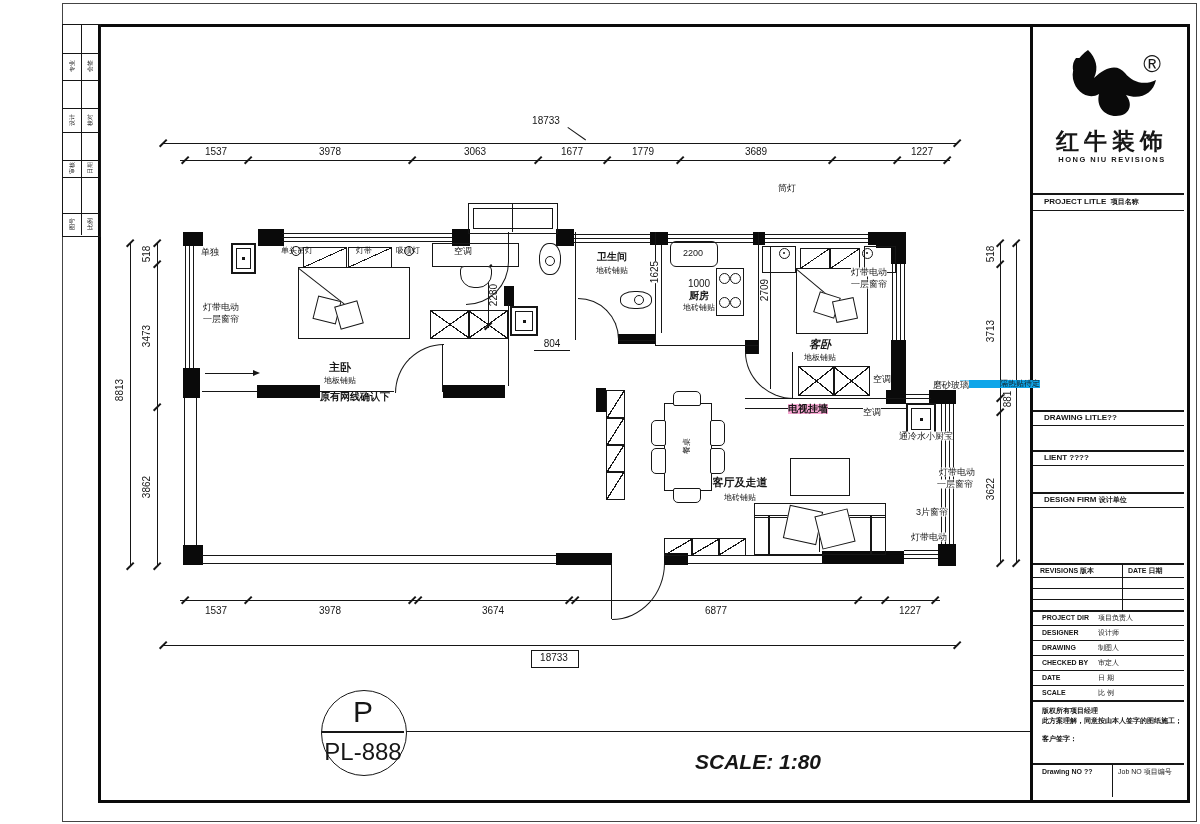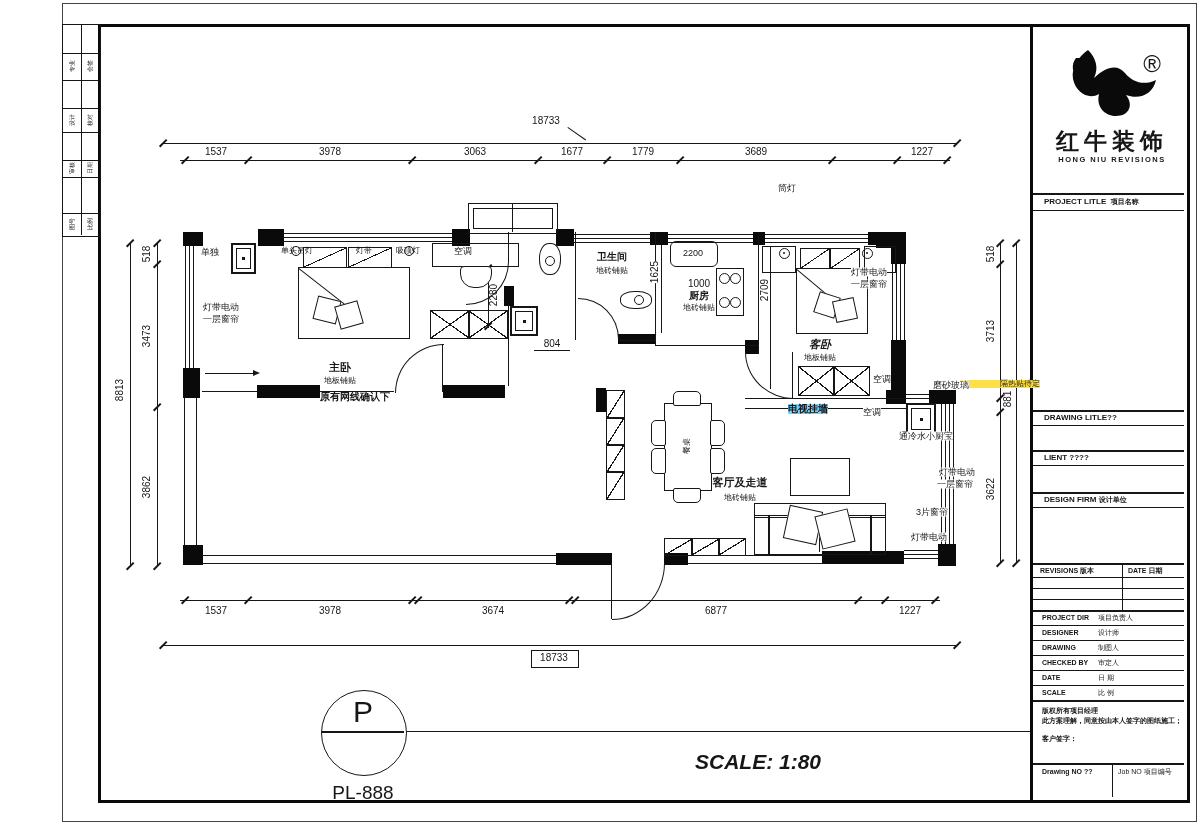--- a/index.html
+++ b/index.html
@@ -131,21 +131,21 @@
     <div class="tick" style="left:1000px;top:264px;"></div>
   <div class="tick" style="left:1000px;top:398px;"></div>
     <div class="tick" style="left:1000px;top:412px;"></div>
   <div class="tick" style="left:1000px;top:563px;"></div>
   <div class="tick" style="left:1016px;top:243px;"></div>
     <div class="tick" style="left:1016px;top:563px;"></div>
   <div class="lab rot f10" style="left:991px;top:254px;">518</div>
   <div class="lab rot f10" style="left:991px;top:331px;">3713</div>
   <div class="lab rot f10" style="left:1008px;top:399px;">881</div>
   <div class="lab rot f10" style="left:991px;top:489px;">3622</div>
-  <div class="lab f8" style="left:1000px;top:384px;background:#fde047;padding-left:40px;">隔热贴待定</div>
+  <div class="lab f8" style="left:1000px;top:384px;background:#0ea5e9;padding-left:40px;">隔热贴待定</div>
 
   <div class="wall" style="left:183px;top:232px;width:20px;height:14px;"></div>
   <div class="wall" style="left:258px;top:229px;width:26px;height:17px;"></div>
   <div class="wall" style="left:452px;top:229px;width:18px;height:17px;"></div>
   <div class="wall" style="left:556px;top:229px;width:18px;height:17px;"></div>
   <div class="wall" style="left:650px;top:232px;width:18px;height:13px;"></div>
   <div class="wall" style="left:753px;top:232px;width:12px;height:13px;"></div>
   <div class="wall" style="left:868px;top:232px;width:12px;height:13px;"></div>
   <div class="wall" style="left:876px;top:232px;width:30px;height:16px;"></div>
   <div class="wall" style="left:183px;top:368px;width:17px;height:30px;"></div>
@@ -285,21 +285,21 @@
   <div class="box" style="left:664px;top:403px;width:46px;height:86px;"></div>
   <div class="lab rot f8" style="left:687px;top:446px;">餐桌</div>
   <div class="chair" style="left:673px;top:391px;width:26px;height:13px;"></div>
   <div class="chair" style="left:673px;top:488px;width:26px;height:13px;border-radius:2px 2px 5px 5px;"></div>
   <div class="chair" style="left:651px;top:420px;width:13px;height:24px;border-radius:5px 2px 2px 5px;"></div>
   <div class="chair" style="left:651px;top:448px;width:13px;height:24px;border-radius:5px 2px 2px 5px;"></div>
   <div class="chair" style="left:710px;top:420px;width:13px;height:24px;border-radius:2px 5px 5px 2px;"></div>
   <div class="chair" style="left:710px;top:448px;width:13px;height:24px;border-radius:2px 5px 5px 2px;"></div>
   <div class="lab f11" style="left:740px;top:482px;">客厅及走道</div>
   <div class="lab f8" style="left:740px;top:498px;">地砖铺贴</div>
-  <div class="lab f10 b" style="left:808px;top:409px;background:#7dd3fc;">电视挂墙</div>
+  <div class="lab f10 b" style="left:808px;top:409px;background:#f9a8d4;">电视挂墙</div>
   <div class="lab f9" style="left:872px;top:412px;background:#fff;">空调</div>
   <div class="box" style="left:790px;top:458px;width:58px;height:36px;"></div>
   <div class="box" style="left:754px;top:503px;width:130px;height:13px;"></div>
   <div class="box" style="left:754px;top:515px;width:14px;height:38px;"></div>
   <div class="box" style="left:870px;top:515px;width:14px;height:38px;"></div>
   <div class="box" style="left:768px;top:515px;width:102px;height:38px;"></div>
   <div class="ln" style="left:819px;top:516px;width:1px;height:36px;"></div>
   <div class="cushion" style="left:786px;top:508px;width:32px;height:32px;transform:rotate(12deg);"></div>
   <div class="cushion" style="left:818px;top:512px;width:32px;height:32px;transform:rotate(-14deg);"></div>
   <div class="dbox" style="left:664px;top:538px;width:27px;height:16px;"></div>
@@ -312,21 +312,21 @@
   <div class="lab f9" style="left:926px;top:436px;background:#fff;">通冷水小厨宝</div>
   <div class="lab f9" style="left:957px;top:472px;background:#fff;">灯带电动</div>
   <div class="lab f9" style="left:955px;top:484px;background:#fff;">一层窗帘</div>
   <div class="lab f9" style="left:932px;top:512px;background:#fff;">3片窗帘</div>
   <div class="lab f9" style="left:929px;top:537px;background:#fff;">灯带电动</div>
 
   <div class="ln" style="left:321px;top:731px;width:709px;height:1px;"></div>
   <div class="stamp-circle" style="left:321px;top:690px;width:84px;height:84px;background:#fff;"></div>
   <div class="ln" style="left:322px;top:731px;width:82px;height:1.5px;"></div>
   <div class="lab" style="left:363px;top:712px;font-size:30px;">P</div>
-  <div class="lab" style="left:363px;top:752px;font-size:19px;margin-top:40px;">PL-888</div>
+  <div class="lab" style="left:363px;top:752px;font-size:24px;">PL-888</div>
   <div class="lab italic b" style="left:758px;top:761px;font-size:21px;">SCALE: 1:80</div>
 
   <div class="abs" style="left:1066px;top:48px;width:104px;height:88px;">
     <svg width="104" height="88" viewBox="0 0 104 88" xmlns="http://www.w3.org/2000/svg">
       <path fill="#0a0a0a" d="M22,2 C30,10 33,20 28,30 C40,18 52,16 59,25 C66,34 78,38 90,32 C87,46 74,52 60,47 C68,57 63,68 50,68 C38,68 30,58 33,46 C23,52 10,45 7,31 C5,19 13,8 22,2 Z M14,10 C10,16 9,24 12,30 C6,26 5,16 10,10 Z"></path>
     </svg>
   </div>
   <div class="lab" style="left:1152px;top:64px;font-size:24px;">®</div>
   <div class="lab b" style="left:1112px;top:141px;font-size:23px;letter-spacing:5px;">红牛装饰</div>
   <div class="lab b" style="left:1112px;top:160px;font-size:7.5px;letter-spacing:1.5px;">HONG NIU REVISIONS</div>

